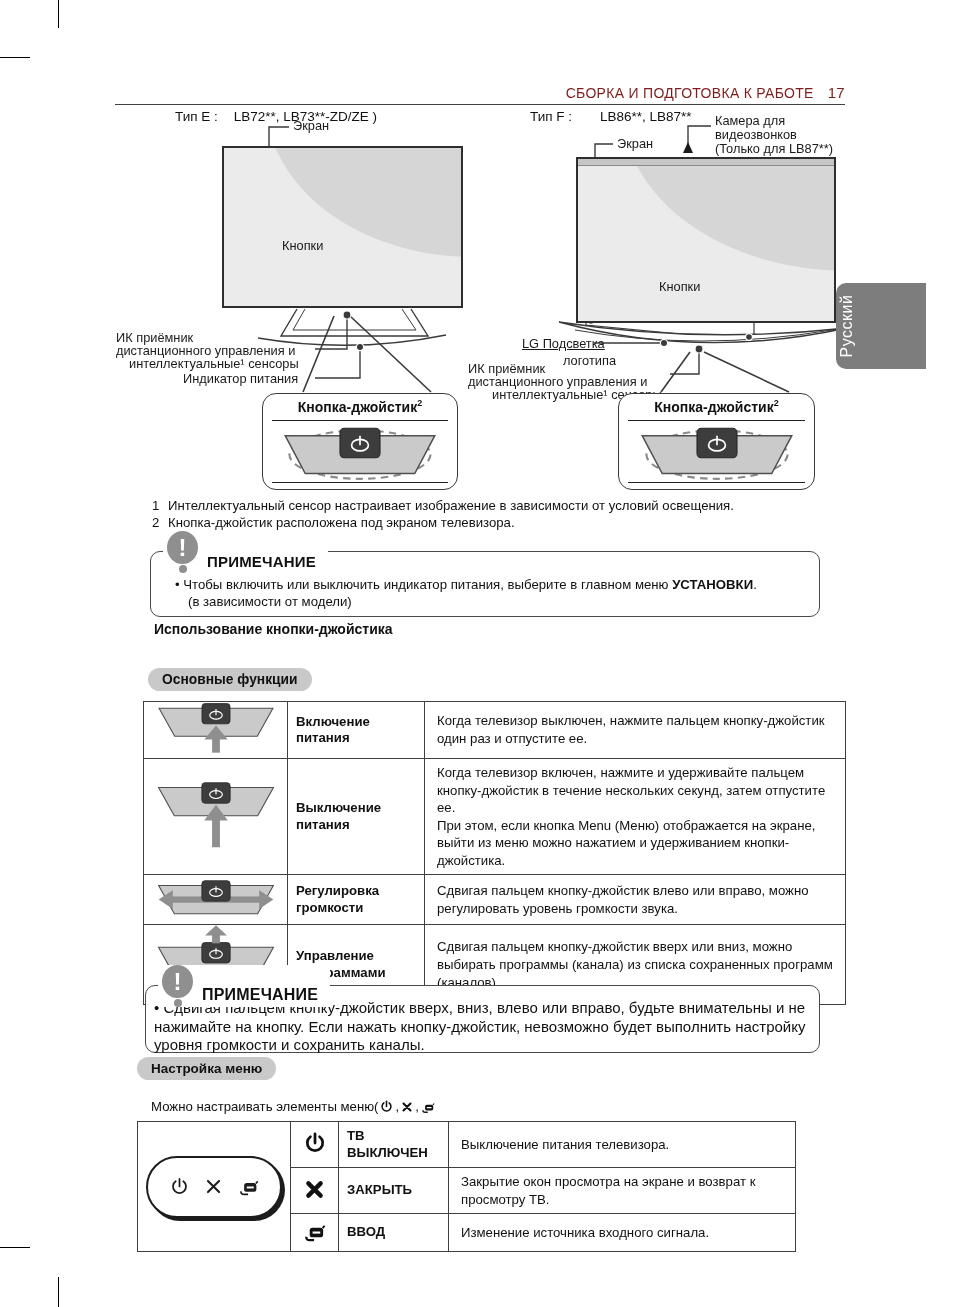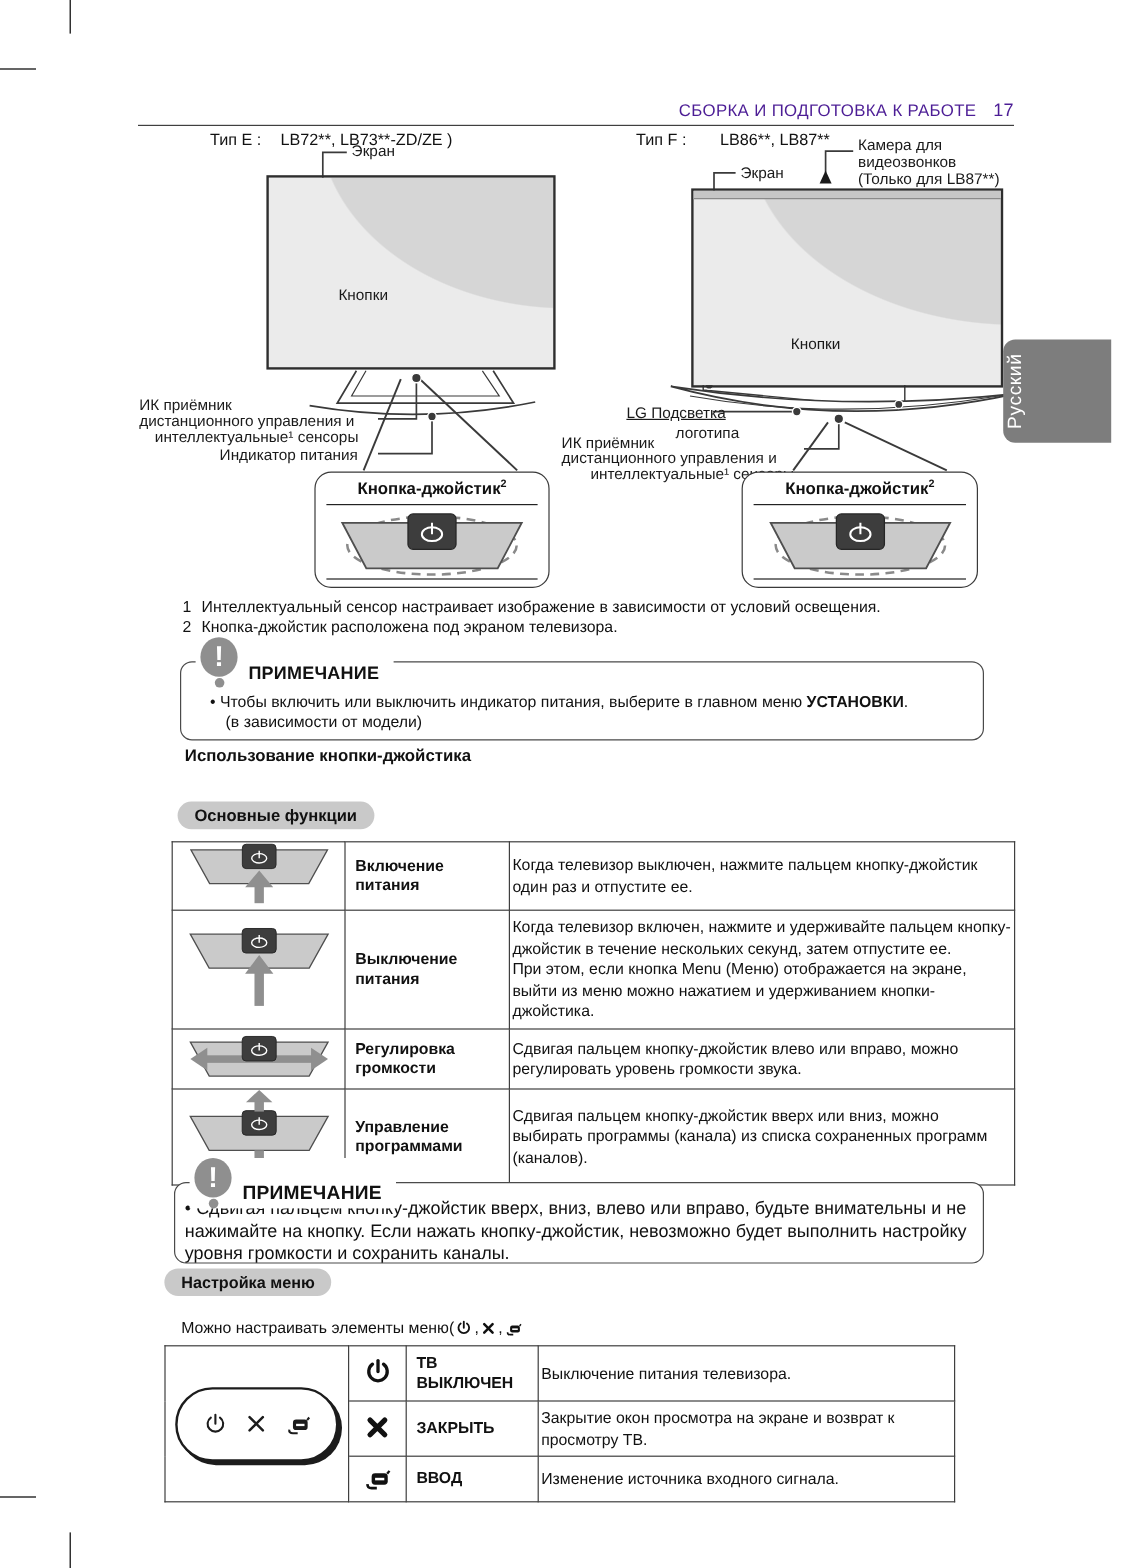--- a/index.html
+++ b/index.html
@@ -5,21 +5,21 @@
   * { margin:0; padding:0; box-sizing:border-box; }
   html,body { background:#fff; }
   body { width:956px; height:1307px; font-family:"Liberation Sans", sans-serif; color:#111; position:relative; }
   #page { position:absolute; left:0; top:0; width:956px; height:1307px; background:#fff; overflow:hidden; }
   .abs { position:absolute; }
 
   
   .crop { position:absolute; background:#000; }
 
   
-  .hdr { position:absolute; left:0; top:84px; width:845px; text-align:right; font-size:14px; color:#4c1d95; letter-spacing:.3px; }
+  .hdr { position:absolute; left:0; top:84px; width:845px; text-align:right; font-size:14px; color:#7f1d1d; letter-spacing:.3px; }
   .hdr .pg { margin-left:14px; font-size:15px; }
   .hdr-rule { position:absolute; left:115px; top:104px; width:730px; border-top:1.6px solid #3f3f3f; }
 
   .typeline { position:absolute; font-size:13.5px; display:flex; white-space:nowrap; }
   .typeline .tl { margin-right:16px; }
 
   
   .tv-screen { position:absolute; border:2px solid #2e2e2e;
     background: radial-gradient(ellipse 150% 170% at 105% -30%, #d6d6d6 58%, #ebebeb 58.4%); }
   .tv-strip { width:100%; height:7px; background:#c6c6c6; border-bottom:1px solid #8a8a8a; }
@@ -50,21 +50,21 @@
   .h-bold { position:absolute; font-weight:bold; font-size:14px; white-space:nowrap; }
   .para { position:absolute; font-size:13.2px; line-height:1.3; }
 
   .pill { position:absolute; background:#c9c9c9; border-radius:15px; font-weight:bold; font-size:13.8px; padding:4px 14px; white-space:nowrap; }
 
   
   table { border-collapse:collapse; table-layout:fixed; }
   .t1 td, .t2 td { border:1.3px solid #3f3f3f; font-size:13.2px; vertical-align:middle; }
   .t1 .icn { text-align:center; }
   .t1 .lab, .t2 .lab { font-weight:bold; padding:6px 8px; line-height:1.25; }
-  .t1 .dsc, .t2 .dsc { padding:5px 2px; line-height:1.33; }
+  .t1 .dsc, .t2 .dsc { padding:5px 12px; line-height:1.33; }
   .t2 .micn { text-align:center; }
   .pillcell { text-align:center; }
   .pillshape { display:inline-flex; align-items:center; justify-content:center; gap:15px; width:136px; height:62px; border:2.6px solid #1c1c1c; border-radius:32px; box-shadow:3px 3px 0 #1c1c1c; background:#fff; }
 
   
   .mline { position:absolute; font-size:13.2px; white-space:nowrap; display:flex; align-items:center; }
   .mline svg { margin:0 2px; }
 
   
   .side-tab { position:absolute; left:836px; top:283px; width:90px; height:86px; background:#7d7d7d; border-radius:10px 0 0 10px; }

